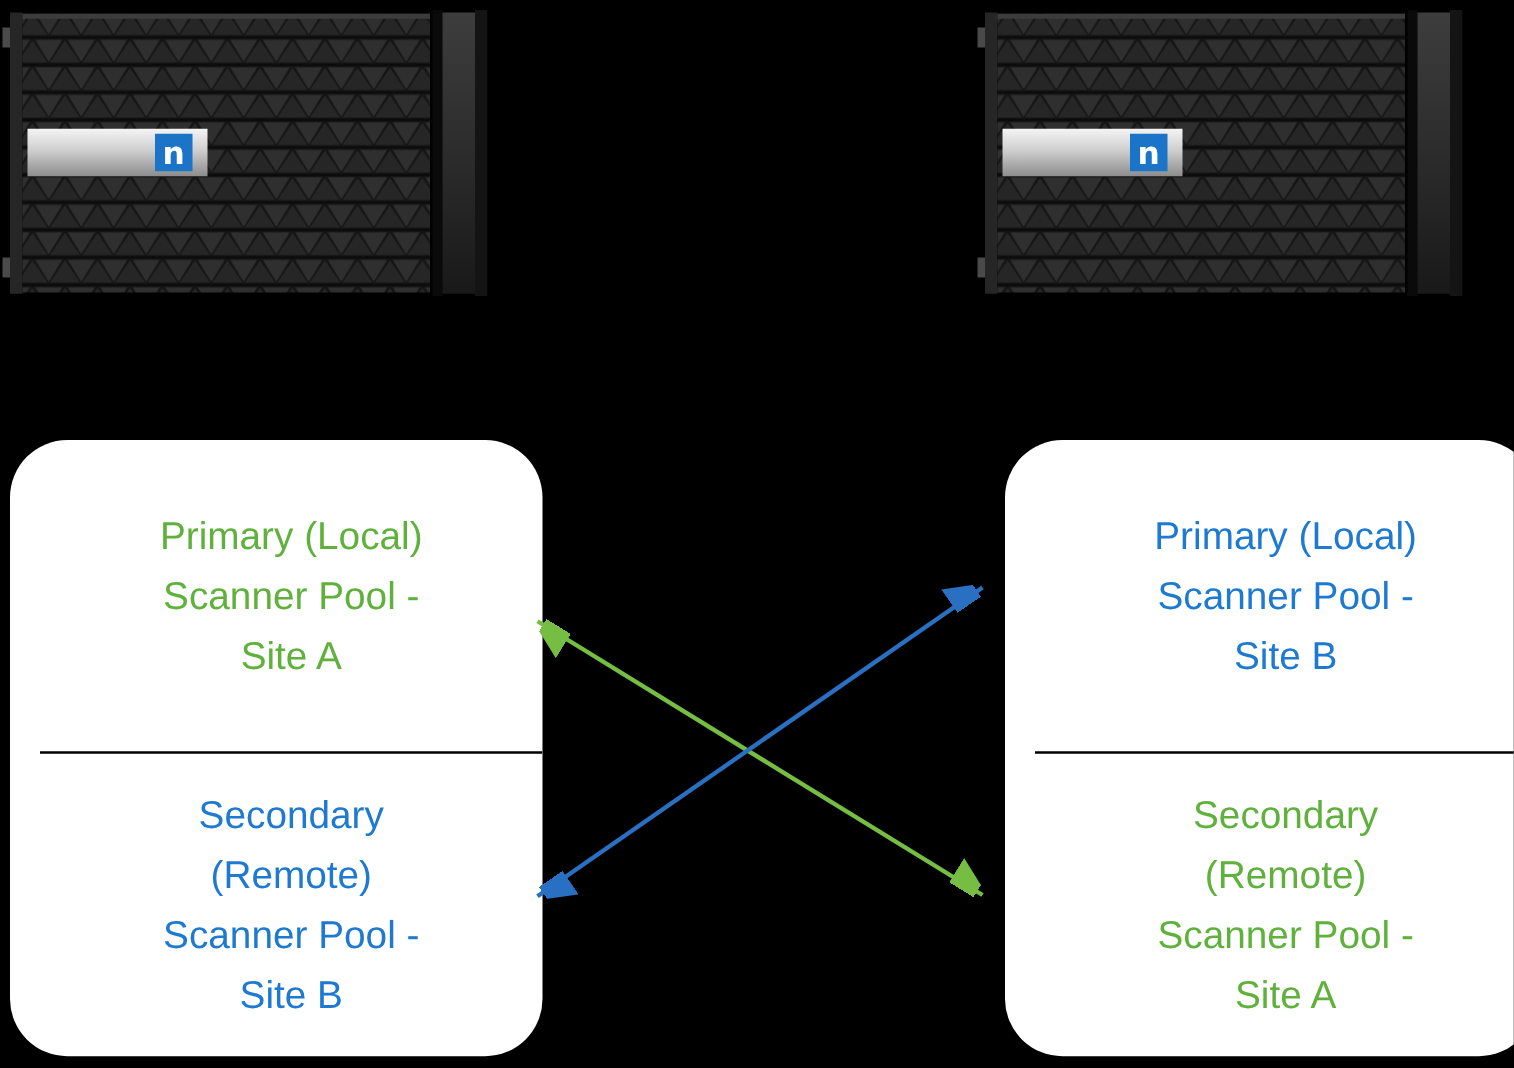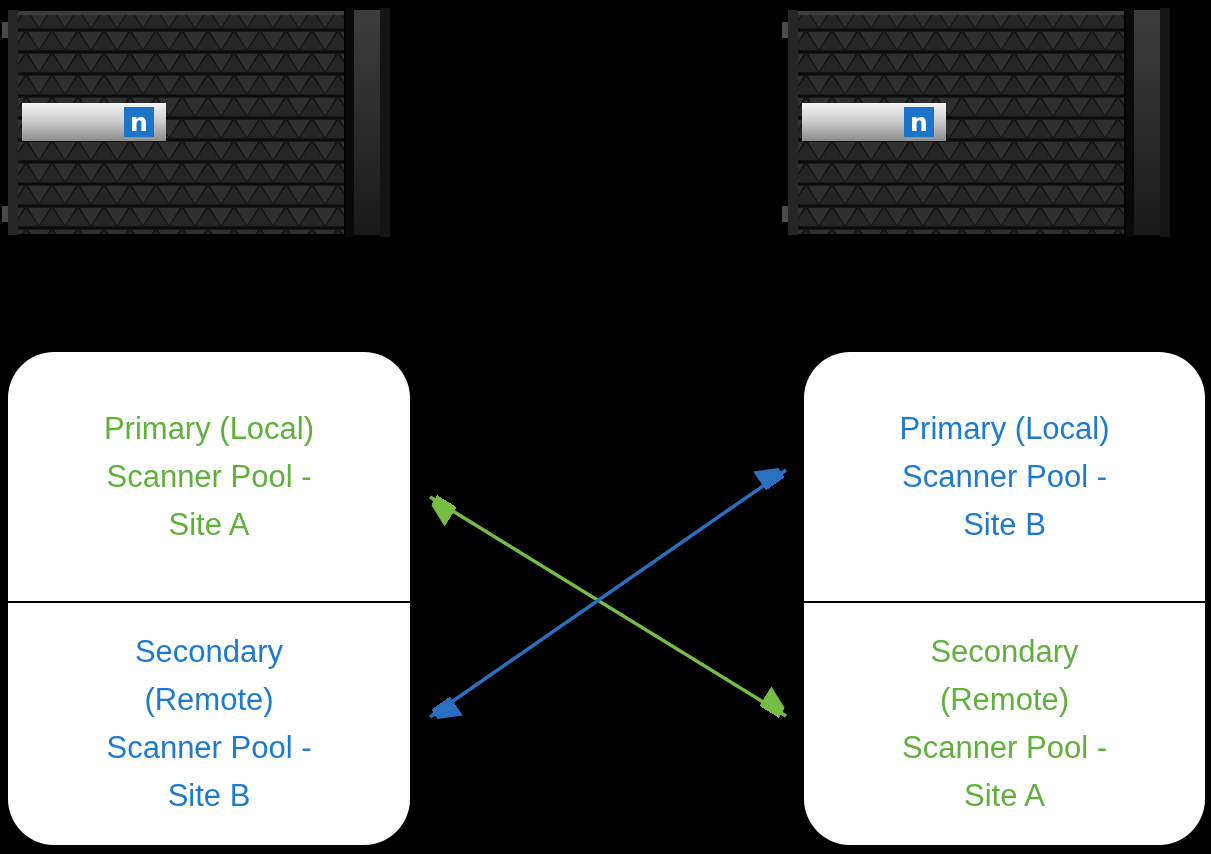--- a/index.html
+++ b/index.html
@@ -15,20 +15,21 @@
   .appliance{position:absolute;width:390px;height:229px;}
   .appliance svg{display:block;}
 
   .pool-box{
     position:absolute;
     width:402px;height:493px;
     background:#fff;
     border-radius:46px;
     display:flex;flex-direction:column;
     overflow:hidden;
+    padding-left:24px;
   }
   .pool-box .section{
     display:flex;align-items:center;justify-content:center;
     text-align:center;
     white-space:pre-line;
     font-size:31px;
     line-height:48px;
     font-weight:400;
   }
   .pool-box .section.top{height:249px;}

